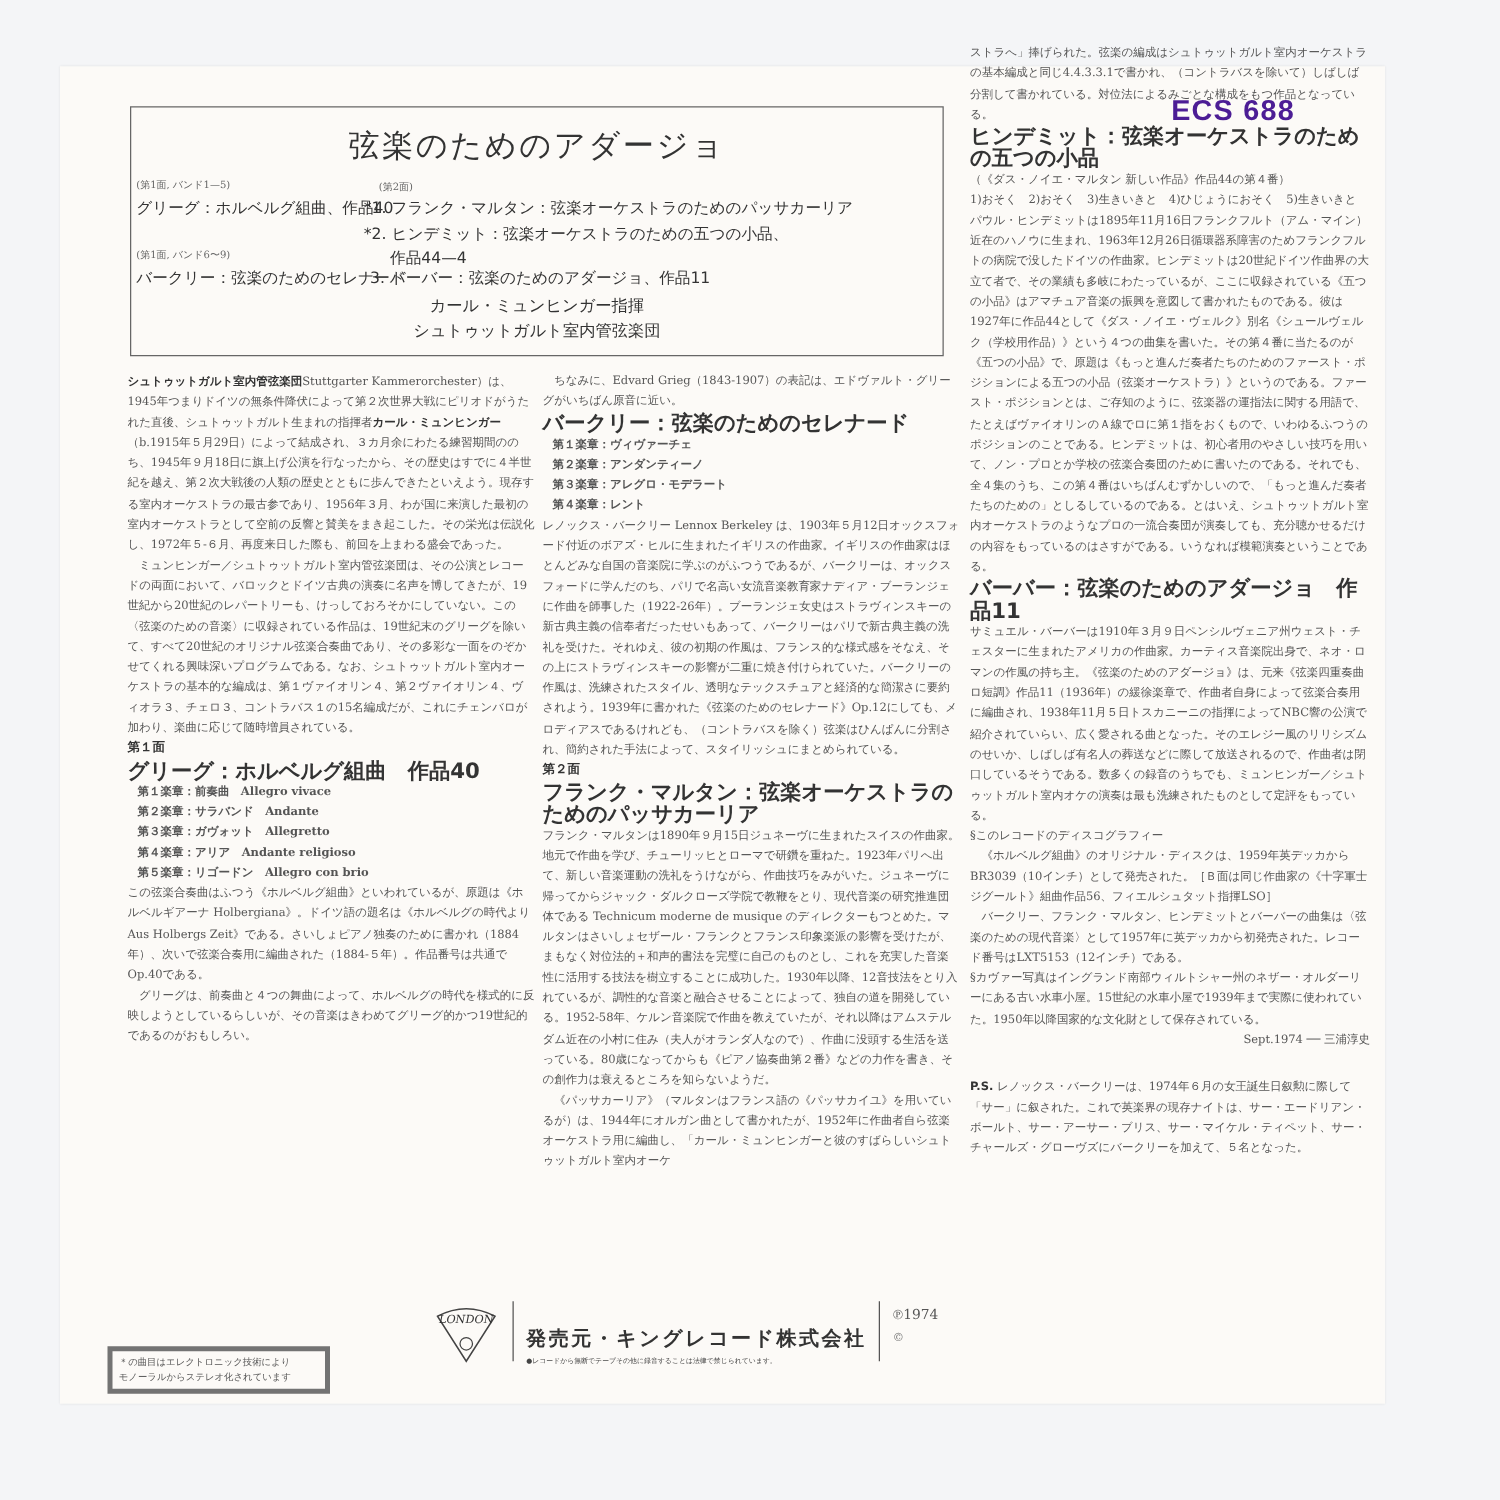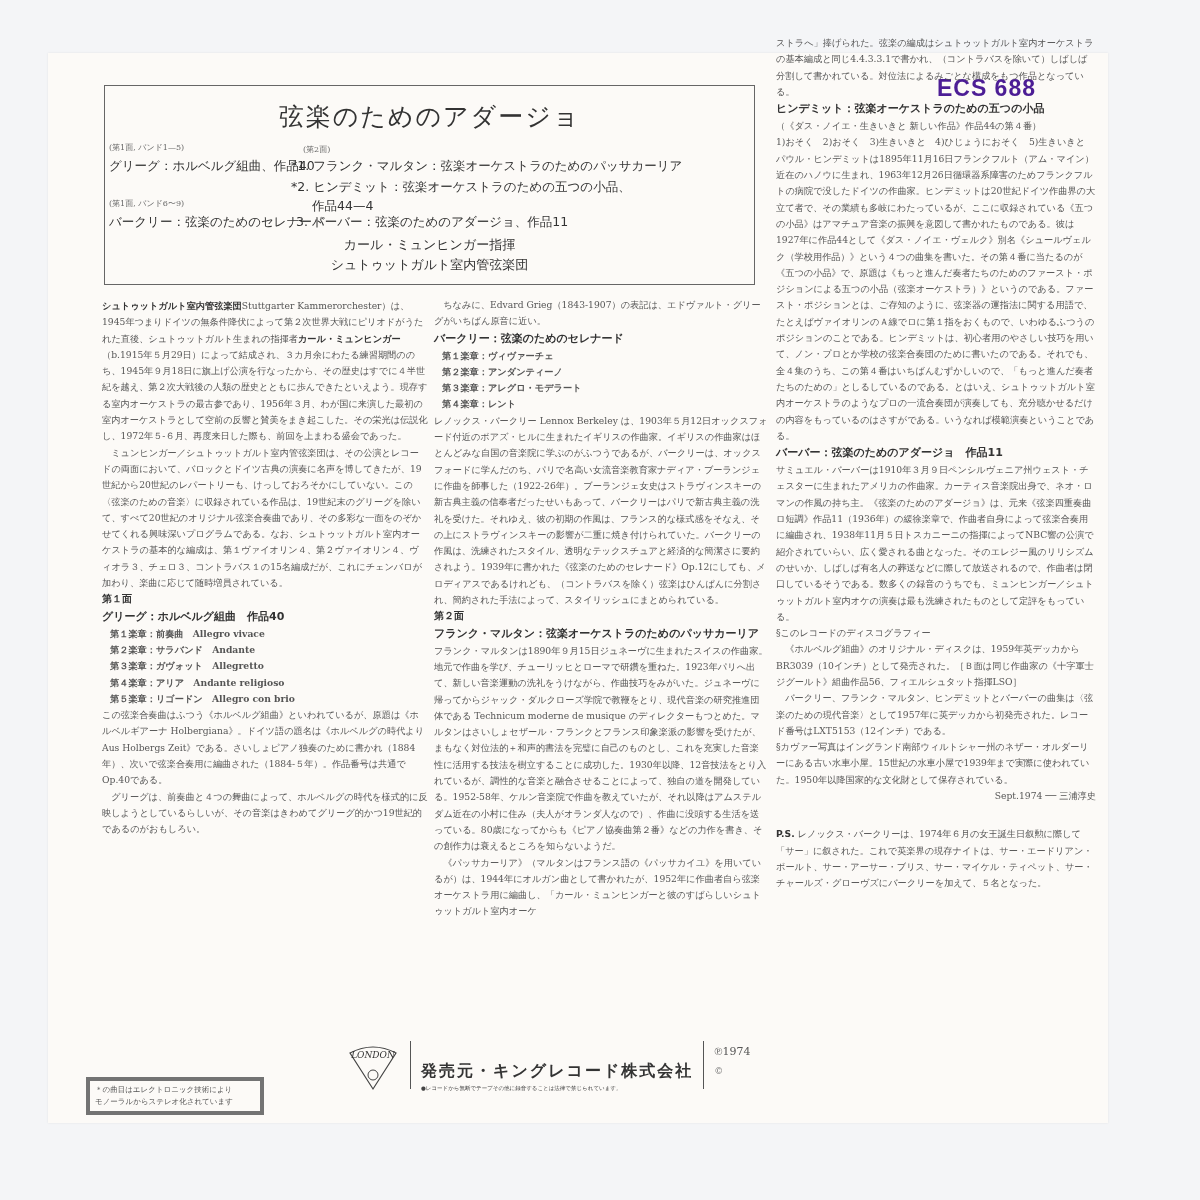--- a/index.html
+++ b/index.html
@@ -34,21 +34,21 @@
   .tb.credit { font-size:13px; color:#333; left:0; right:0; text-align:center; }
 
   .col {
     position:absolute; top:245px;
     font-size:9.2px; line-height:16.3px; color:#555;
   }
   .col p { margin:0; text-indent:1em; }
   .col p.ni { text-indent:0; }
   .col .h {
     font-family:"DejaVu Sans", sans-serif; font-weight:bold;
-    font-size:11px; color:#333; margin:0; line-height:18px;
+    font-size:17px; color:#333; margin:0; line-height:18px;
   }
   .col .side { font-family:"DejaVu Sans", sans-serif; font-weight:bold; font-size:10px; color:#333; }
   .col .mv { padding-left:8px;font-weight:bold; }
   .col strong { font-family:"DejaVu Sans", sans-serif; color:#333; }
   .c1 { left:54px; width:326px; }
   .c2 { left:386px; width:334px; top:244px; }
   .c3 { left:728px; width:320px; top:-18px; }
   .c3 .right { text-align:right; }
   .ps { margin-top:22px !important; }
 
@@ -116,21 +116,21 @@
     <p class="ni">レノックス・バークリー Lennox Berkeley は、1903年５月12日オックスフォード付近のボアズ・ヒルに生まれたイギリスの作曲家。イギリスの作曲家はほとんどみな自国の音楽院に学ぶのがふつうであるが、バークリーは、オックスフォードに学んだのち、パリで名高い女流音楽教育家ナディア・ブーランジェに作曲を師事した（1922-26年）。ブーランジェ女史はストラヴィンスキーの新古典主義の信奉者だったせいもあって、バークリーはパリで新古典主義の洗礼を受けた。それゆえ、彼の初期の作風は、フランス的な様式感をそなえ、その上にストラヴィンスキーの影響が二重に焼き付けられていた。バークリーの作風は、洗練されたスタイル、透明なテックスチュアと経済的な簡潔さに要約されよう。1939年に書かれた《弦楽のためのセレナード》Op.12にしても、メロディアスであるけれども、（コントラバスを除く）弦楽はひんぱんに分割され、簡約された手法によって、スタイリッシュにまとめられている。</p>
     <div class="side">第２面</div>
     <div class="h">フランク・マルタン：弦楽オーケストラのためのパッサカーリア</div>
     <p class="ni">フランク・マルタンは1890年９月15日ジュネーヴに生まれたスイスの作曲家。地元で作曲を学び、チューリッヒとローマで研鑽を重ねた。1923年パリへ出て、新しい音楽運動の洗礼をうけながら、作曲技巧をみがいた。ジュネーヴに帰ってからジャック・ダルクローズ学院で教鞭をとり、現代音楽の研究推進団体である Technicum moderne de musique のディレクターもつとめた。マルタンはさいしょセザール・フランクとフランス印象楽派の影響を受けたが、まもなく対位法的＋和声的書法を完璧に自己のものとし、これを充実した音楽性に活用する技法を樹立することに成功した。1930年以降、12音技法をとり入れているが、調性的な音楽と融合させることによって、独自の道を開発している。1952-58年、ケルン音楽院で作曲を教えていたが、それ以降はアムステルダム近在の小村に住み（夫人がオランダ人なので）、作曲に没頭する生活を送っている。80歳になってからも《ピアノ協奏曲第２番》などの力作を書き、その創作力は衰えるところを知らないようだ。</p>
     <p>《パッサカーリア》（マルタンはフランス語の《パッサカイユ》を用いているが）は、1944年にオルガン曲として書かれたが、1952年に作曲者自ら弦楽オーケストラ用に編曲し、「カール・ミュンヒンガーと彼のすばらしいシュトゥットガルト室内オーケ</p>
   </div>
 
   <div class="col c3">
     <p class="ni">ストラへ」捧げられた。弦楽の編成はシュトゥットガルト室内オーケストラの基本編成と同じ4.4.3.3.1で書かれ、（コントラバスを除いて）しばしば分割して書かれている。対位法によるみごとな構成をもつ作品となっている。</p>
     <div class="h">ヒンデミット：弦楽オーケストラのための五つの小品</div>
-    <div>（《ダス・ノイエ・生きいきと 新しい作品》作品44の第４番）</div>
+    <div>（《ダス・ノイエ・マルタン 新しい作品》作品44の第４番）</div>
     <div>1)おそく　2)おそく　3)生きいきと　4)ひじょうにおそく　5)生きいきと</div>
     <p class="ni">パウル・ヒンデミットは1895年11月16日フランクフルト（アム・マイン）近在のハノウに生まれ、1963年12月26日循環器系障害のためフランクフルトの病院で没したドイツの作曲家。ヒンデミットは20世紀ドイツ作曲界の大立て者で、その業績も多岐にわたっているが、ここに収録されている《五つの小品》はアマチュア音楽の振興を意図して書かれたものである。彼は1927年に作品44として《ダス・ノイエ・ヴェルク》別名《シュールヴェルク（学校用作品）》という４つの曲集を書いた。その第４番に当たるのが《五つの小品》で、原題は《もっと進んだ奏者たちのためのファースト・ポジションによる五つの小品（弦楽オーケストラ）》というのである。ファースト・ポジションとは、ご存知のように、弦楽器の運指法に関する用語で、たとえばヴァイオリンのＡ線でロに第１指をおくもので、いわゆるふつうのポジションのことである。ヒンデミットは、初心者用のやさしい技巧を用いて、ノン・プロとか学校の弦楽合奏団のために書いたのである。それでも、全４集のうち、この第４番はいちばんむずかしいので、「もっと進んだ奏者たちのための」としるしているのである。とはいえ、シュトゥットガルト室内オーケストラのようなプロの一流合奏団が演奏しても、充分聴かせるだけの内容をもっているのはさすがである。いうなれば模範演奏ということである。</p>
     <div class="h">バーバー：弦楽のためのアダージョ　作品11</div>
     <p class="ni">サミュエル・バーバーは1910年３月９日ペンシルヴェニア州ウェスト・チェスターに生まれたアメリカの作曲家。カーティス音楽院出身で、ネオ・ロマンの作風の持ち主。《弦楽のためのアダージョ》は、元来《弦楽四重奏曲ロ短調》作品11（1936年）の緩徐楽章で、作曲者自身によって弦楽合奏用に編曲され、1938年11月５日トスカニーニの指揮によってNBC響の公演で紹介されていらい、広く愛される曲となった。そのエレジー風のリリシズムのせいか、しばしば有名人の葬送などに際して放送されるので、作曲者は閉口しているそうである。数多くの録音のうちでも、ミュンヒンガー／シュトゥットガルト室内オケの演奏は最も洗練されたものとして定評をもっている。</p>
     <div>§このレコードのディスコグラフィー</div>
     <p>《ホルベルグ組曲》のオリジナル・ディスクは、1959年英デッカから BR3039（10インチ）として発売された。［Ｂ面は同じ作曲家の《十字軍士ジグールト》組曲作品56、フィエルシュタット指揮LSO］</p>
     <p>バークリー、フランク・マルタン、ヒンデミットとバーバーの曲集は〈弦楽のための現代音楽〉として1957年に英デッカから初発売された。レコード番号はLXT5153（12インチ）である。</p>
     <p class="ni">§カヴァー写真はイングランド南部ウィルトシャー州のネザー・オルダーリーにある古い水車小屋。15世紀の水車小屋で1939年まで実際に使われていた。1950年以降国家的な文化財として保存されている。</p>
     <div class="right">Sept.1974 ── 三浦淳史</div>
     <p class="ni ps"><strong>P.S.</strong> <span>レノックス・バークリーは、1974年６月の女王誕生日叙勲に際して「サー」に叙された。これで英楽界の現存ナイトは、サー・エードリアン・ボールト、サー・アーサー・ブリス、サー・マイケル・ティペット、サー・チャールズ・グローヴズにバークリーを加えて、５名となった。</span></p>

